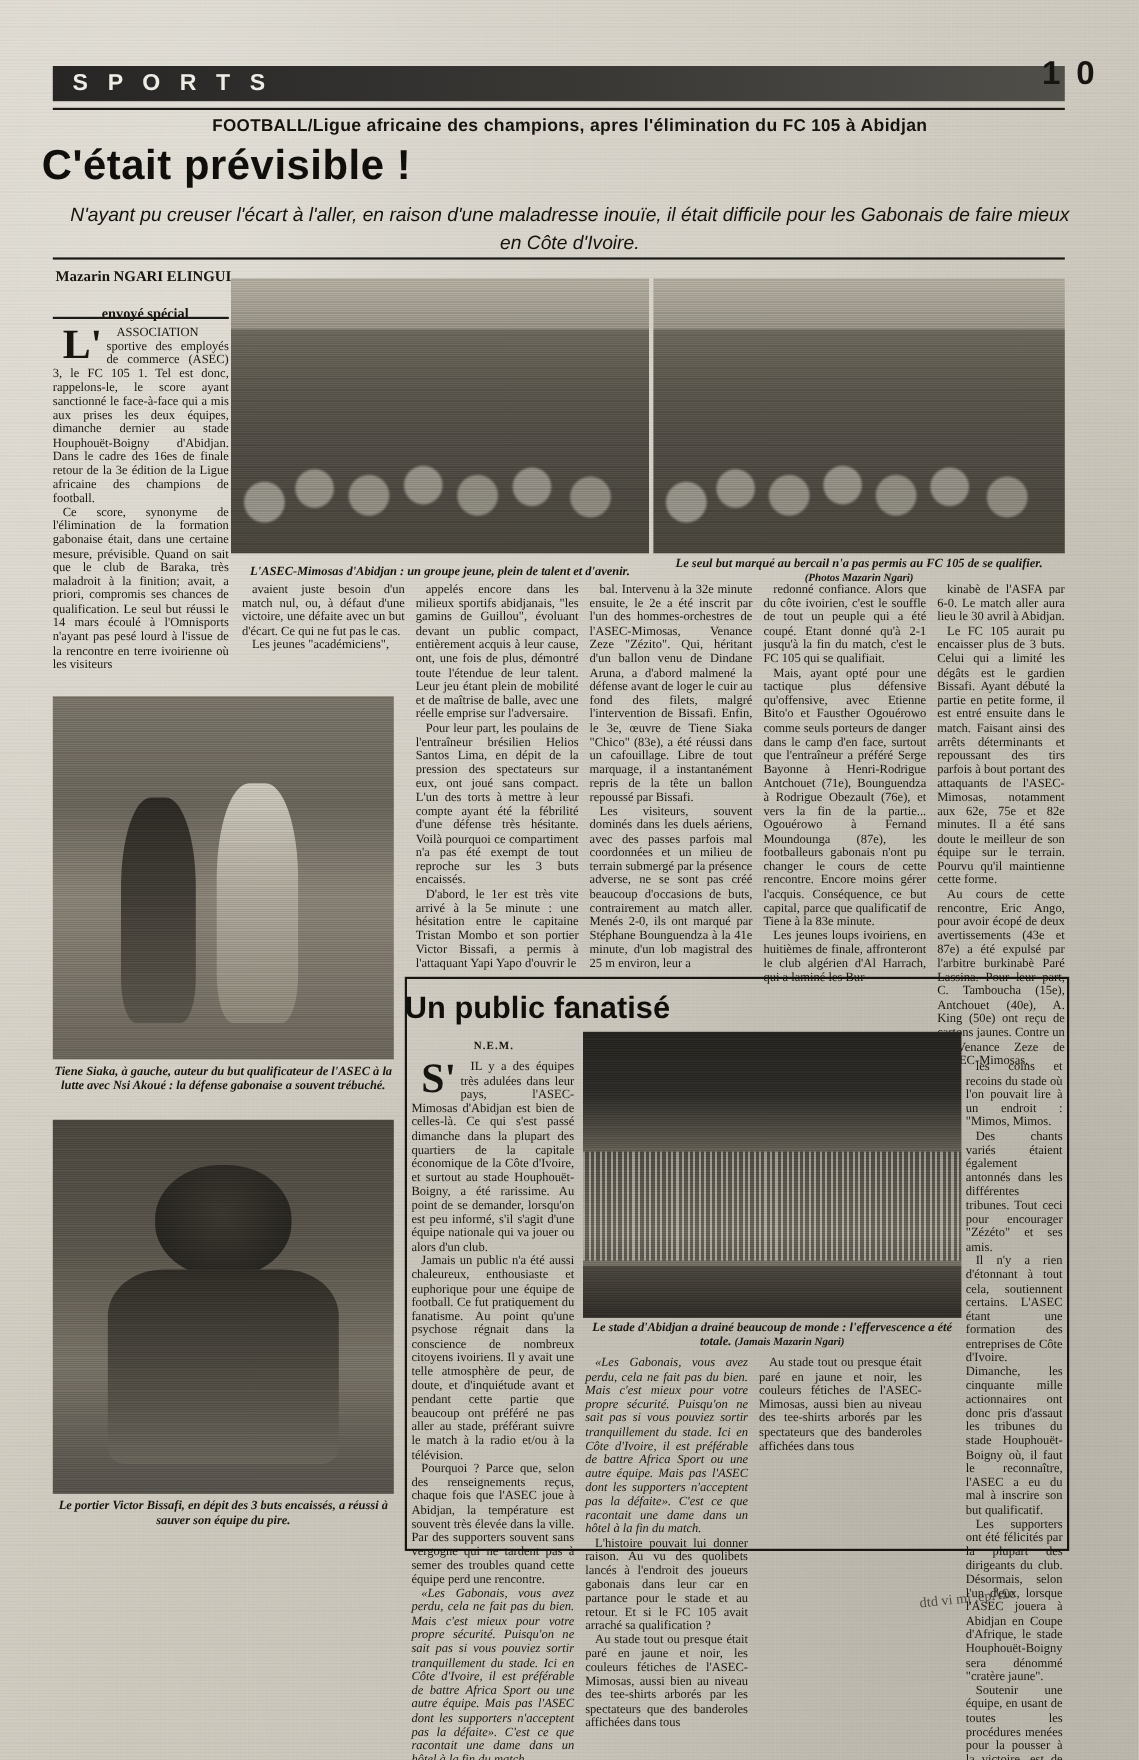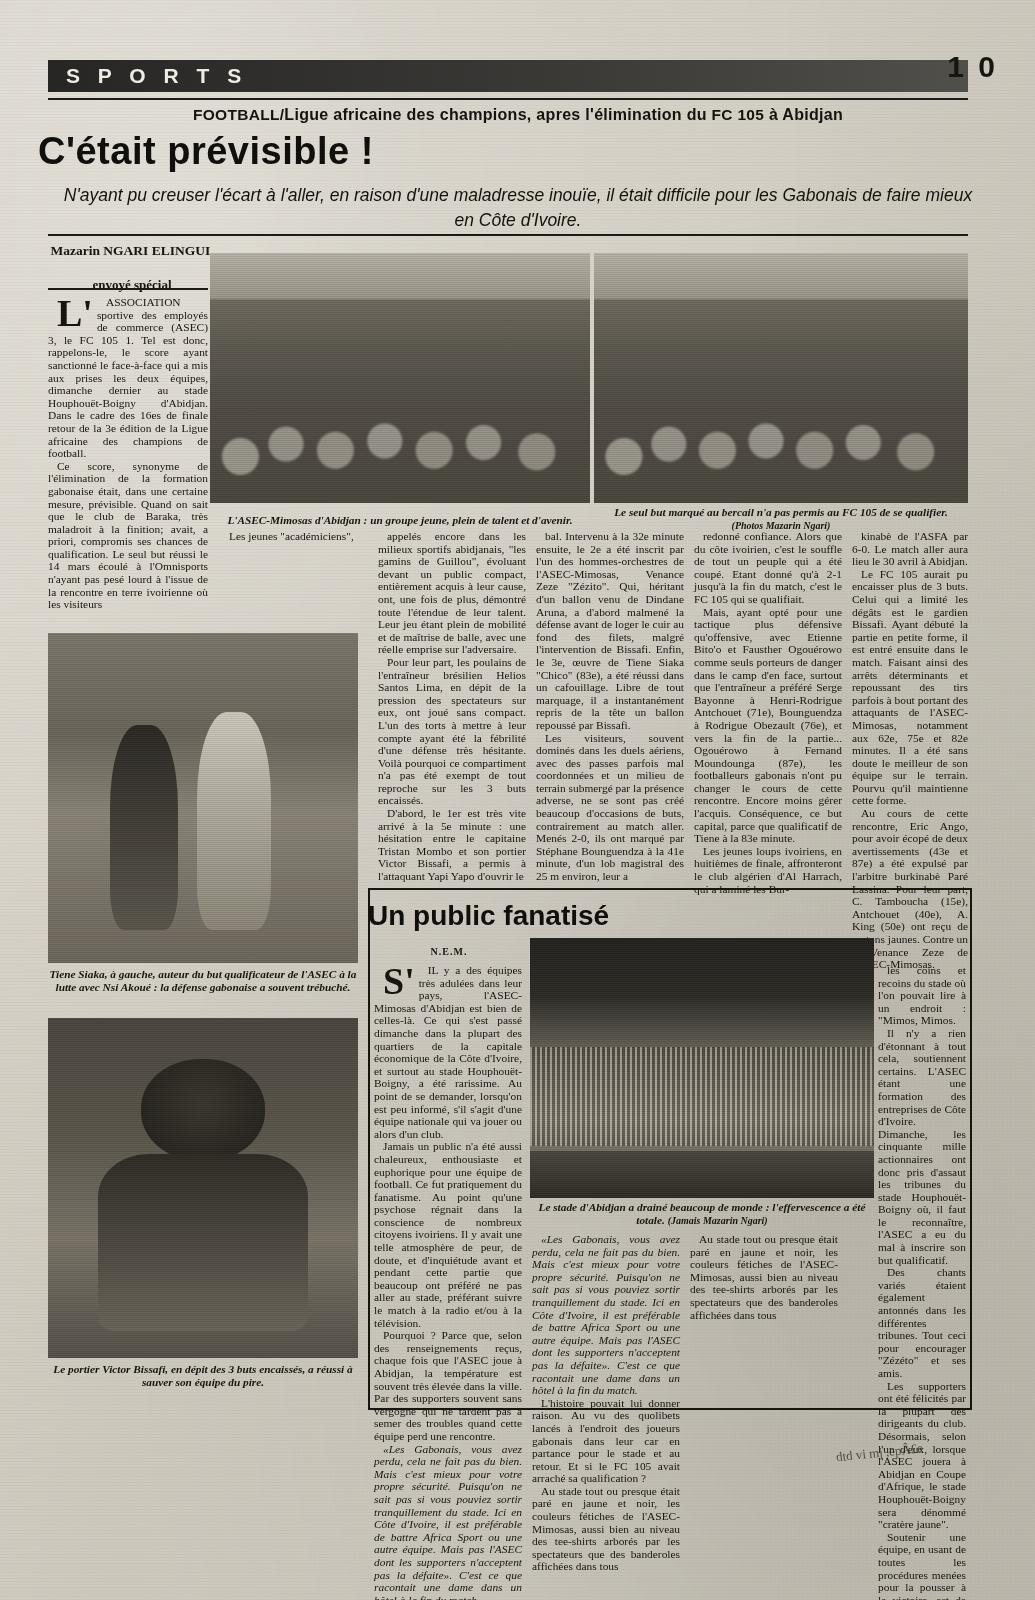--- a/index.html
+++ b/index.html
@@ -203,20 +203,21 @@
       <span>Le seul but marqué au bercail n'a pas permis au FC 105 de se qualifier.</span><br>
       <span class="credit">(Photos Mazarin Ngari)</span>
     </div>
 
     <div class="col" style="left:10px;top:248px;width:160px;">
       <p class="dropcap-para">L'ASSOCIATION sportive des employés de commerce (ASEC) 3, le FC 105 1. Tel est donc, rappelons-le, le score ayant sanctionné le face-à-face qui a mis aux prises les deux équipes, dimanche dernier au stade Houphouët-Boigny d'Abidjan. Dans le cadre des 16es de finale retour de la 3e édition de la Ligue africaine des champions de football.</p>
       <p>Ce score, synonyme de l'élimination de la formation gabonaise était, dans une certaine mesure, prévisible. Quand on sait que le club de Baraka, très maladroit à la finition; avait, a priori, compromis ses chances de qualification. Le seul but réussi le 14 mars écoulé à l'Omnisports n'ayant pas pesé lourd à l'issue de la rencontre en terre ivoirienne où les visiteurs</p>
     </div>
 
     <div class="col" style="left:182px;top:482px;width:148px;">
+      <p>avaient juste besoin d'un match nul, ou, à défaut d'une victoire, une défaite avec un but d'écart. Ce qui ne fut pas le cas.</p>
       <p>Les jeunes "académiciens",</p>
     </div>
 
     <div class="col" style="left:340px;top:482px;width:148px;">
       <p>appelés encore dans les milieux sportifs abidjanais, "les gamins de Guillou", évoluant devant un public compact, entièrement acquis à leur cause, ont, une fois de plus, démontré toute l'étendue de leur talent. Leur jeu étant plein de mobilité et de maîtrise de balle, avec une réelle emprise sur l'adversaire.</p>
       <p>Pour leur part, les poulains de l'entraîneur brésilien Helios Santos Lima, en dépit de la pression des spectateurs sur eux, ont joué sans compact. L'un des torts à mettre à leur compte ayant été la fébrilité d'une défense très hésitante. Voilà pourquoi ce compartiment n'a pas été exempt de tout reproche sur les 3 buts encaissés.</p>
       <p>D'abord, le 1er est très vite arrivé à la 5e minute : une hésitation entre le capitaine Tristan Mombo et son portier Victor Bissafi, a permis à l'attaquant Yapi Yapo d'ouvrir le</p>
     </div>
 
     <div class="col" style="left:498px;top:482px;width:148px;">
@@ -280,22 +281,22 @@
       <p>L'histoire pouvait lui donner raison. Au vu des quolibets lancés à l'endroit des joueurs gabonais dans leur car en partance pour le stade et au retour. Et si le FC 105 avait arraché sa qualification ?</p>
       <p>Au stade tout ou presque était paré en jaune et noir, les couleurs fétiches de l'ASEC-Mimosas, aussi bien au niveau des tee-shirts arborés par les spectateurs que des banderoles affichées dans tous</p>
     </div>
 
     <div class="col" style="left:652px;top:1185px;width:148px;">
       <p>Au stade tout ou presque était paré en jaune et noir, les couleurs fétiches de l'ASEC-Mimosas, aussi bien au niveau des tee-shirts arborés par les spectateurs que des banderoles affichées dans tous</p>
     </div>
 
     <div class="col" style="left:840px;top:916px;width:88px;">
       <p>les coins et recoins du stade où l'on pouvait lire à un endroit : "Mimos, Mimos.</p>
+      <p>Des chants variés étaient également antonnés dans les différentes tribunes. Tout ceci pour encourager "Zézéto" et ses amis.</p>
       <p>Il n'y a rien d'étonnant à tout cela, soutiennent certains. L'ASEC étant une formation des entreprises de Côte d'Ivoire. Dimanche, les cinquante mille actionnaires ont donc pris d'assaut les tribunes du stade Houphouët-Boigny où, il faut le reconnaître, l'ASEC a eu du mal à inscrire son but qualificatif.</p>
-      <p>Des chants variés étaient également antonnés dans les différentes tribunes. Tout ceci pour encourager "Zézéto" et ses amis.</p>
       <p>Les supporters ont été félicités par la plupart des dirigeants du club. Désormais, selon l'un d'eux, lorsque l'ASEC jouera à Abidjan en Coupe d'Afrique, le stade Houphouët-Boigny sera dénommé "cratère jaune".</p>
       <p>Soutenir une équipe, en usant de toutes les procédures menées pour la pousser à la victoire, est de bonne guerre. Mais opter pour le désordre en cas de défaite, cela ne peut grandir un groupe considérable, encore moins une nation.</p>
 
     </div>
 
 
     <div class="scrawl">dtd vi
 mj ,epÂ£e</div>
 
   </div>

